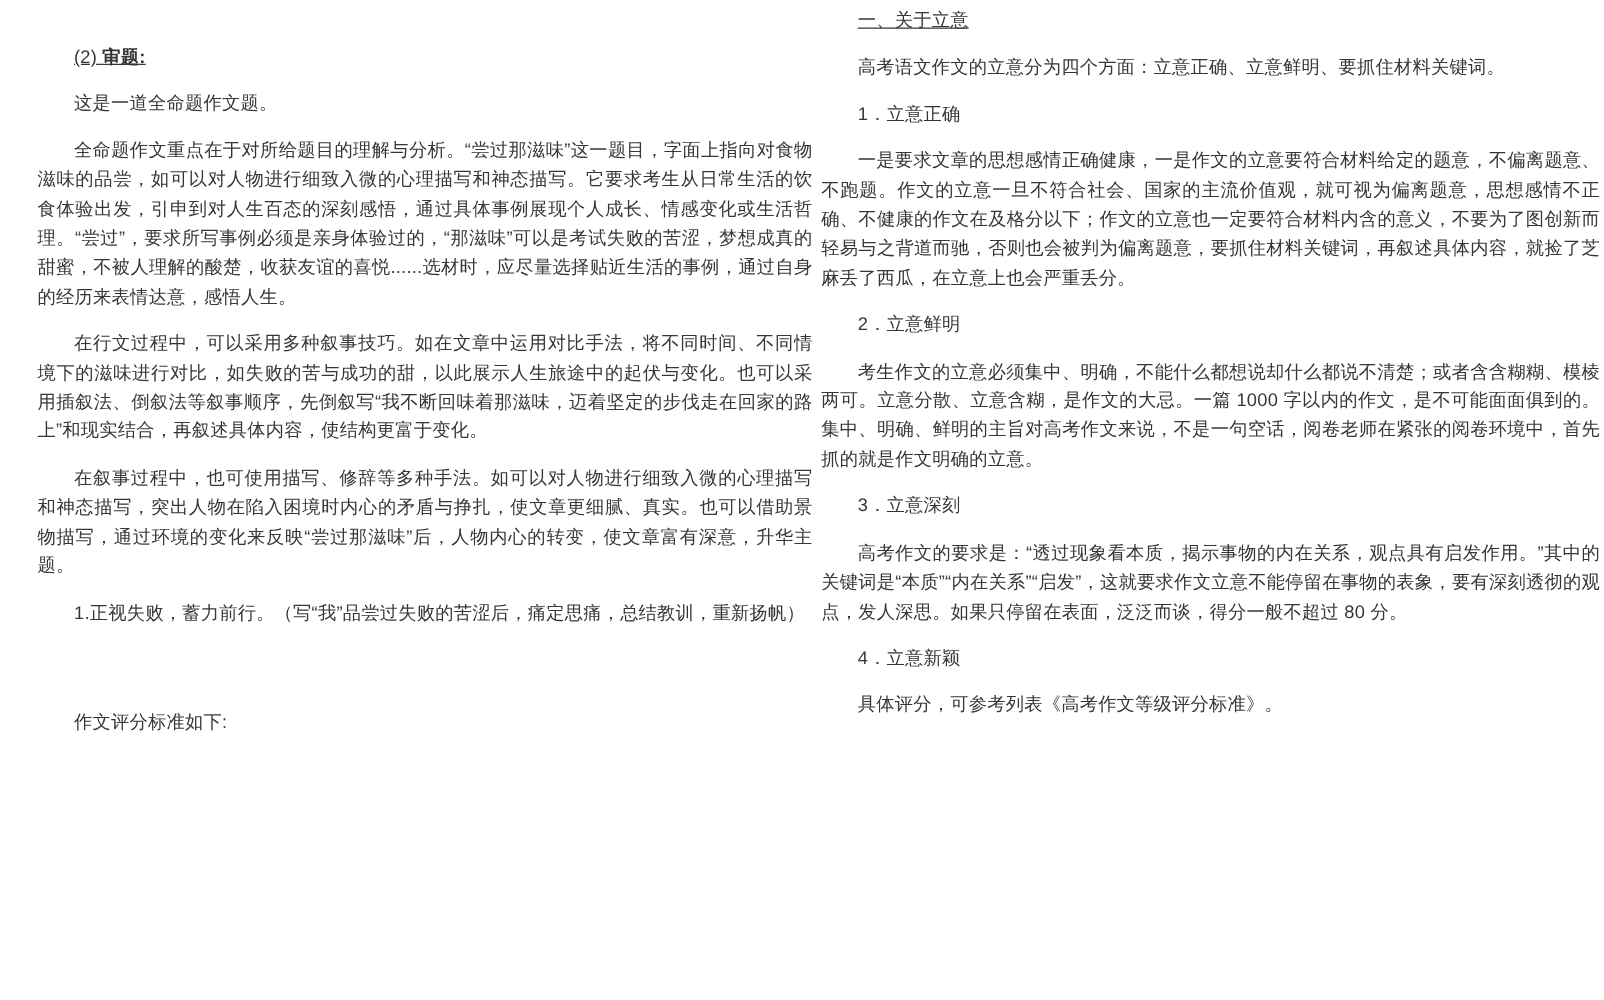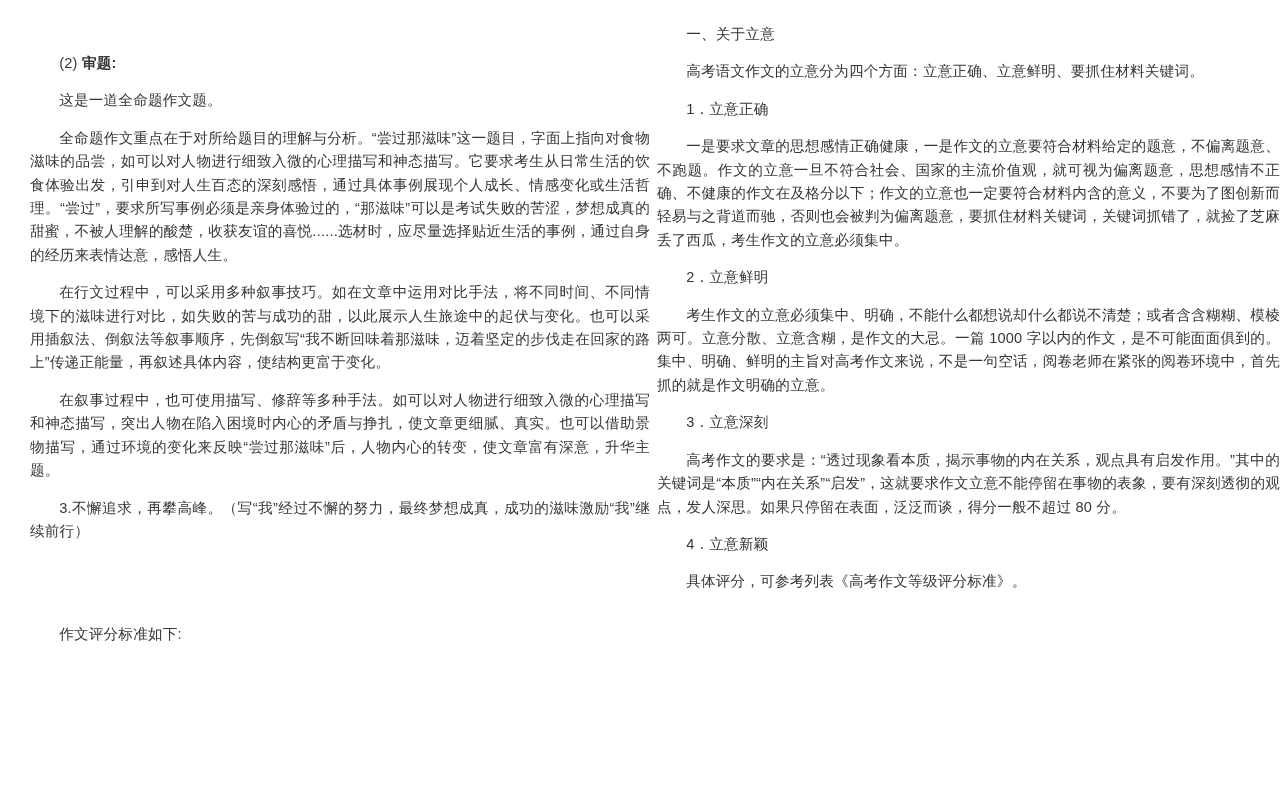--- a/index.html
+++ b/index.html
@@ -33,49 +33,50 @@
   .col-right {
     left: 657px;
     top: 6px;
     width: 623px;
   }
   .text-col p {
     margin: 14px 0 0 0;
     text-indent: 2em;
   }
   .text-col p:first-child {
-    margin-top: 17px;
+    margin-top: 0;
+    text-decoration: underline;
   }
   .bold {
     font-weight: bold;
   }
   p.footer-note {
-    margin-top: 80px;
+    margin-top: 64px;
   }
 </style>
 </head>
 <body>
 
 <div class="doc-canvas">
 
   <div class="text-col col-left">
     <p><span>(2)</span> <span class="bold">审题:</span></p>
     <p>这是一道全命题作文题。</p>
     <p>全命题作文重点在于对所给题目的理解与分析。“尝过那滋味”这一题目，字面上指向对食物滋味的品尝，如可以对人物进行细致入微的心理描写和神态描写。它要求考生从日常生活的饮食体验出发，引申到对人生百态的深刻感悟，通过具体事例展现个人成长、情感变化或生活哲理。“尝过”，要求所写事例必须是亲身体验过的，“那滋味”可以是考试失败的苦涩，梦想成真的甜蜜，不被人理解的酸楚，收获友谊的喜悦......选材时，应尽量选择贴近生活的事例，通过自身的经历来表情达意，感悟人生。</p>
-    <p>在行文过程中，可以采用多种叙事技巧。如在文章中运用对比手法，将不同时间、不同情境下的滋味进行对比，如失败的苦与成功的甜，以此展示人生旅途中的起伏与变化。也可以采用插叙法、倒叙法等叙事顺序，先倒叙写“我不断回味着那滋味，迈着坚定的步伐走在回家的路上”传递正能量，再叙述具体内容，使结构更富于变化。</p>
+    <p>在行文过程中，可以采用多种叙事技巧。如在文章中运用对比手法，将不同时间、不同情境下的滋味进行对比，如失败的苦与成功的甜，以此展示人生旅途中的起伏与变化。也可以采用插叙法、倒叙法等叙事顺序，先倒叙写“我不断回味着那滋味，迈着坚定的步伐走在回家的路上”和现实结合，再叙述具体内容，使结构更富于变化。</p>
     <p>在叙事过程中，也可使用描写、修辞等多种手法。如可以对人物进行细致入微的心理描写和神态描写，突出人物在陷入困境时内心的矛盾与挣扎，使文章更细腻、真实。也可以借助景物描写，通过环境的变化来反映“尝过那滋味”后，人物内心的转变，使文章富有深意，升华主题。</p>
-    <p>3.不懈追求，再攀高峰。（写“我”经过不懈的努力，最终梦想成真，成功的滋味激励“我”继续前行）</p>
+    <p>1.正视失败，蓄力前行。（写“我”品尝过失败的苦涩后，痛定思痛，总结教训，重新扬帆）</p>
     <p class="footer-note">作文评分标准如下:</p>
   </div>
 
   <div class="text-col col-right">
     <p>一、关于立意</p>
     <p>高考语文作文的立意分为四个方面：立意正确、立意鲜明、要抓住材料关键词。</p>
     <p>1．立意正确</p>
-    <p>一是要求文章的思想感情正确健康，一是作文的立意要符合材料给定的题意，不偏离题意、不跑题。作文的立意一旦不符合社会、国家的主流价值观，就可视为偏离题意，思想感情不正确、不健康的作文在及格分以下；作文的立意也一定要符合材料内含的意义，不要为了图创新而轻易与之背道而驰，否则也会被判为偏离题意，要抓住材料关键词，关键词抓错了，就捡了芝麻丢了西瓜，考生作文的立意必须集中。</p>
+    <p>一是要求文章的思想感情正确健康，一是作文的立意要符合材料给定的题意，不偏离题意、不跑题。作文的立意一旦不符合社会、国家的主流价值观，就可视为偏离题意，思想感情不正确、不健康的作文在及格分以下；作文的立意也一定要符合材料内含的意义，不要为了图创新而轻易与之背道而驰，否则也会被判为偏离题意，要抓住材料关键词，再叙述具体内容，就捡了芝麻丢了西瓜，在立意上也会严重丢分。</p>
     <p>2．立意鲜明</p>
     <p>考生作文的立意必须集中、明确，不能什么都想说却什么都说不清楚；或者含含糊糊、模棱两可。立意分散、立意含糊，是作文的大忌。一篇 1000 字以内的作文，是不可能面面俱到的。集中、明确、鲜明的主旨对高考作文来说，不是一句空话，阅卷老师在紧张的阅卷环境中，首先抓的就是作文明确的立意。</p>
     <p>3．立意深刻</p>
     <p>高考作文的要求是：“透过现象看本质，揭示事物的内在关系，观点具有启发作用。”其中的关键词是“本质”“内在关系”“启发”，这就要求作文立意不能停留在事物的表象，要有深刻透彻的观点，发人深思。如果只停留在表面，泛泛而谈，得分一般不超过 80 分。</p>
     <p>4．立意新颖</p>
     <p>具体评分，可参考列表《高考作文等级评分标准》。</p>
   </div>
 
 </div>
 

